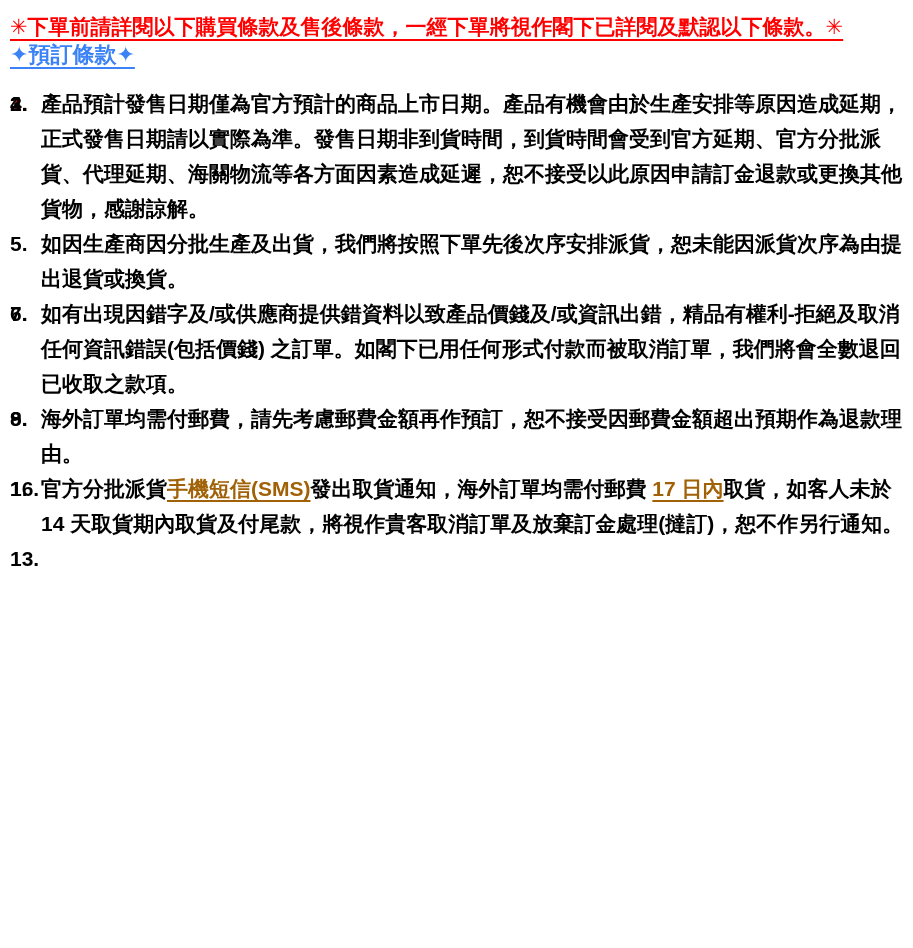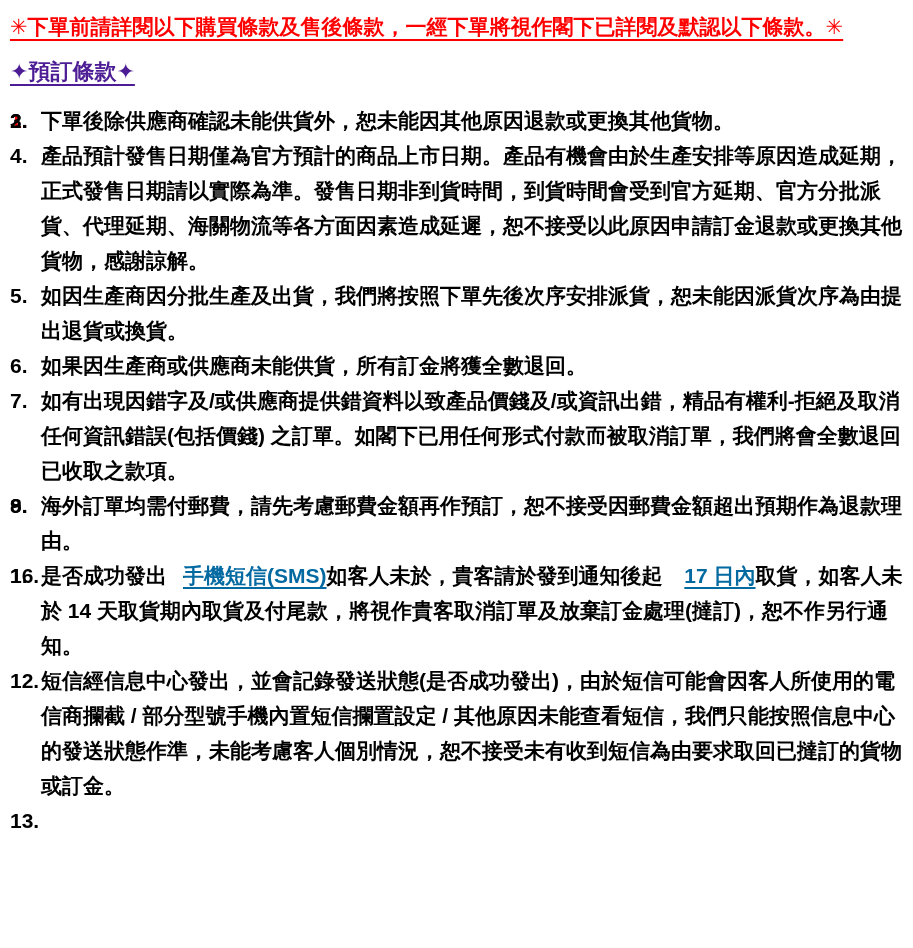--- a/index.html
+++ b/index.html
@@ -18,28 +18,27 @@
   .page {
     padding: 13px 8px 0 10px;
   }
   .notice {
     color: #ff0000;
     font-size: 21px;
     line-height: 28px;
     text-decoration: underline;
     text-decoration-thickness: 2px;
     text-underline-offset: 5px;
-    margin-bottom: 17px;
     white-space: nowrap;
   }
   .section-title {
     display: inline-block;
     font-size: 22px;
     line-height: 28px;
-    color: #4c1d95;
+    color: #3b82f6;
     text-decoration: underline;
     text-decoration-thickness: 2px;
     text-underline-offset: 5px;
     margin-bottom: 17px;
   }
   ol.terms {
     list-style: none;
     margin: 0;
     padding: 0;
     font-size: 21px;
@@ -52,25 +51,24 @@
   }
   .num {
     position: absolute;
     left: 0;
     top: 0;
   }
   .red {
     color: #ff0000;
   }
   .red-emphasis {
-    color: #0369a1;
+    color: #a16207;
     text-decoration: underline;
     text-decoration-thickness: 2px;
     text-underline-offset: 4px;
-    margin-left: 16px;
   }
 </style>
 </head>
 <body>
 
 <div class="page">
 
   <div class="notice">✳下單前請詳閱以下購買條款及售後條款，一經下單將視作閣下已詳閱及默認以下條款。✳</div>
 
   <div>
@@ -82,36 +80,34 @@
     <li>
       <span class="num red">1.</span>
     </li>
 
     <li>
       <span class="num">2.</span>
     </li>
 
     <li>
       <span class="num">3.</span>
-      <span>下單後除供應商確認未能供貨外，恕未能因其他原因退款或更換其他貨物。</span>
     </li>
 
     <li>
       <span class="num">4.</span>
       <span>產品預計發售日期僅為官方預計的商品上市日期。產品有機會由於生產安排等原因造成延期，正式發售日期請以實際為準。發售日期非到貨時間，到貨時間會受到官方延期、官方分批派貨、代理延期、海關物流等各方面因素造成延遲，恕不接受以此原因申請訂金退款或更換其他貨物，感謝諒解。</span>
     </li>
 
     <li>
       <span class="num">5.</span>
       <span>如因生產商因分批生產及出貨，我們將按照下單先後次序安排派貨，恕未能因派貨次序為由提出退貨或換貨。</span>
     </li>
 
     <li>
       <span class="num">6.</span>
-      <span>如果因生產商或供應商未能供貨，所有訂金將獲全數退回。</span>
     </li>
 
     <li>
       <span class="num">7.</span>
       <span>如有出現因錯字及/或供應商提供錯資料以致產品價錢及/或資訊出錯，精品有權利-拒絕及取消任何資訊錯誤(包括價錢) 之訂單。如閣下已用任何形式付款而被取消訂單，我們將會全數退回已收取之款項。</span>
     </li>
 
     <li>
       <span class="num">8.</span>
     </li>
@@ -120,27 +116,23 @@
       <span class="num">9.</span>
       <span>海外訂單均需付郵費，請先考慮郵費金額再作預訂，恕不接受因郵費金額超出預期作為退款理由。</span>
     </li>
 
     <li>
       <span class="num">1.</span>
     </li>
 
     <li>
       <span class="num">16.</span>
-      <span>是否成功發出</span><span class="red-emphasis">手機短信(SMS)</span><span>如客人未於，貴客請於發到通知後起 </span><span class="red-emphasis">17 日內</span><span>取貨，如客人未於 14 天取貨期內取貨及付尾款，將視作貴客取消訂單及放棄訂金處理(撻訂)，恕不作另行通知。</span>
+      <span>官方分批派貨</span><span class="red-emphasis">手機短信(SMS)</span><span>發出取貨通知，海外訂單均需付郵費 </span><span class="red-emphasis">17 日內</span><span>取貨，如客人未於 14 天取貨期內取貨及付尾款，將視作貴客取消訂單及放棄訂金處理(撻訂)，恕不作另行通知。</span>
     </li>
 
-    <li>
-      <span class="num">12.</span>
-      <span>短信經信息中心發出，並會記錄發送狀態(是否成功發出)，由於短信可能會因客人所使用的電信商攔截 / 部分型號手機內置短信攔置設定 / 其他原因未能查看短信，我們只能按照信息中心的發送狀態作準，未能考慮客人個別情況，恕不接受未有收到短信為由要求取回已撻訂的貨物或訂金。</span>
-    </li>
 
     <li>
       <span class="num">13.</span>
 
     </li>
 
   </ol>
 </div>
 
 </body></html>

